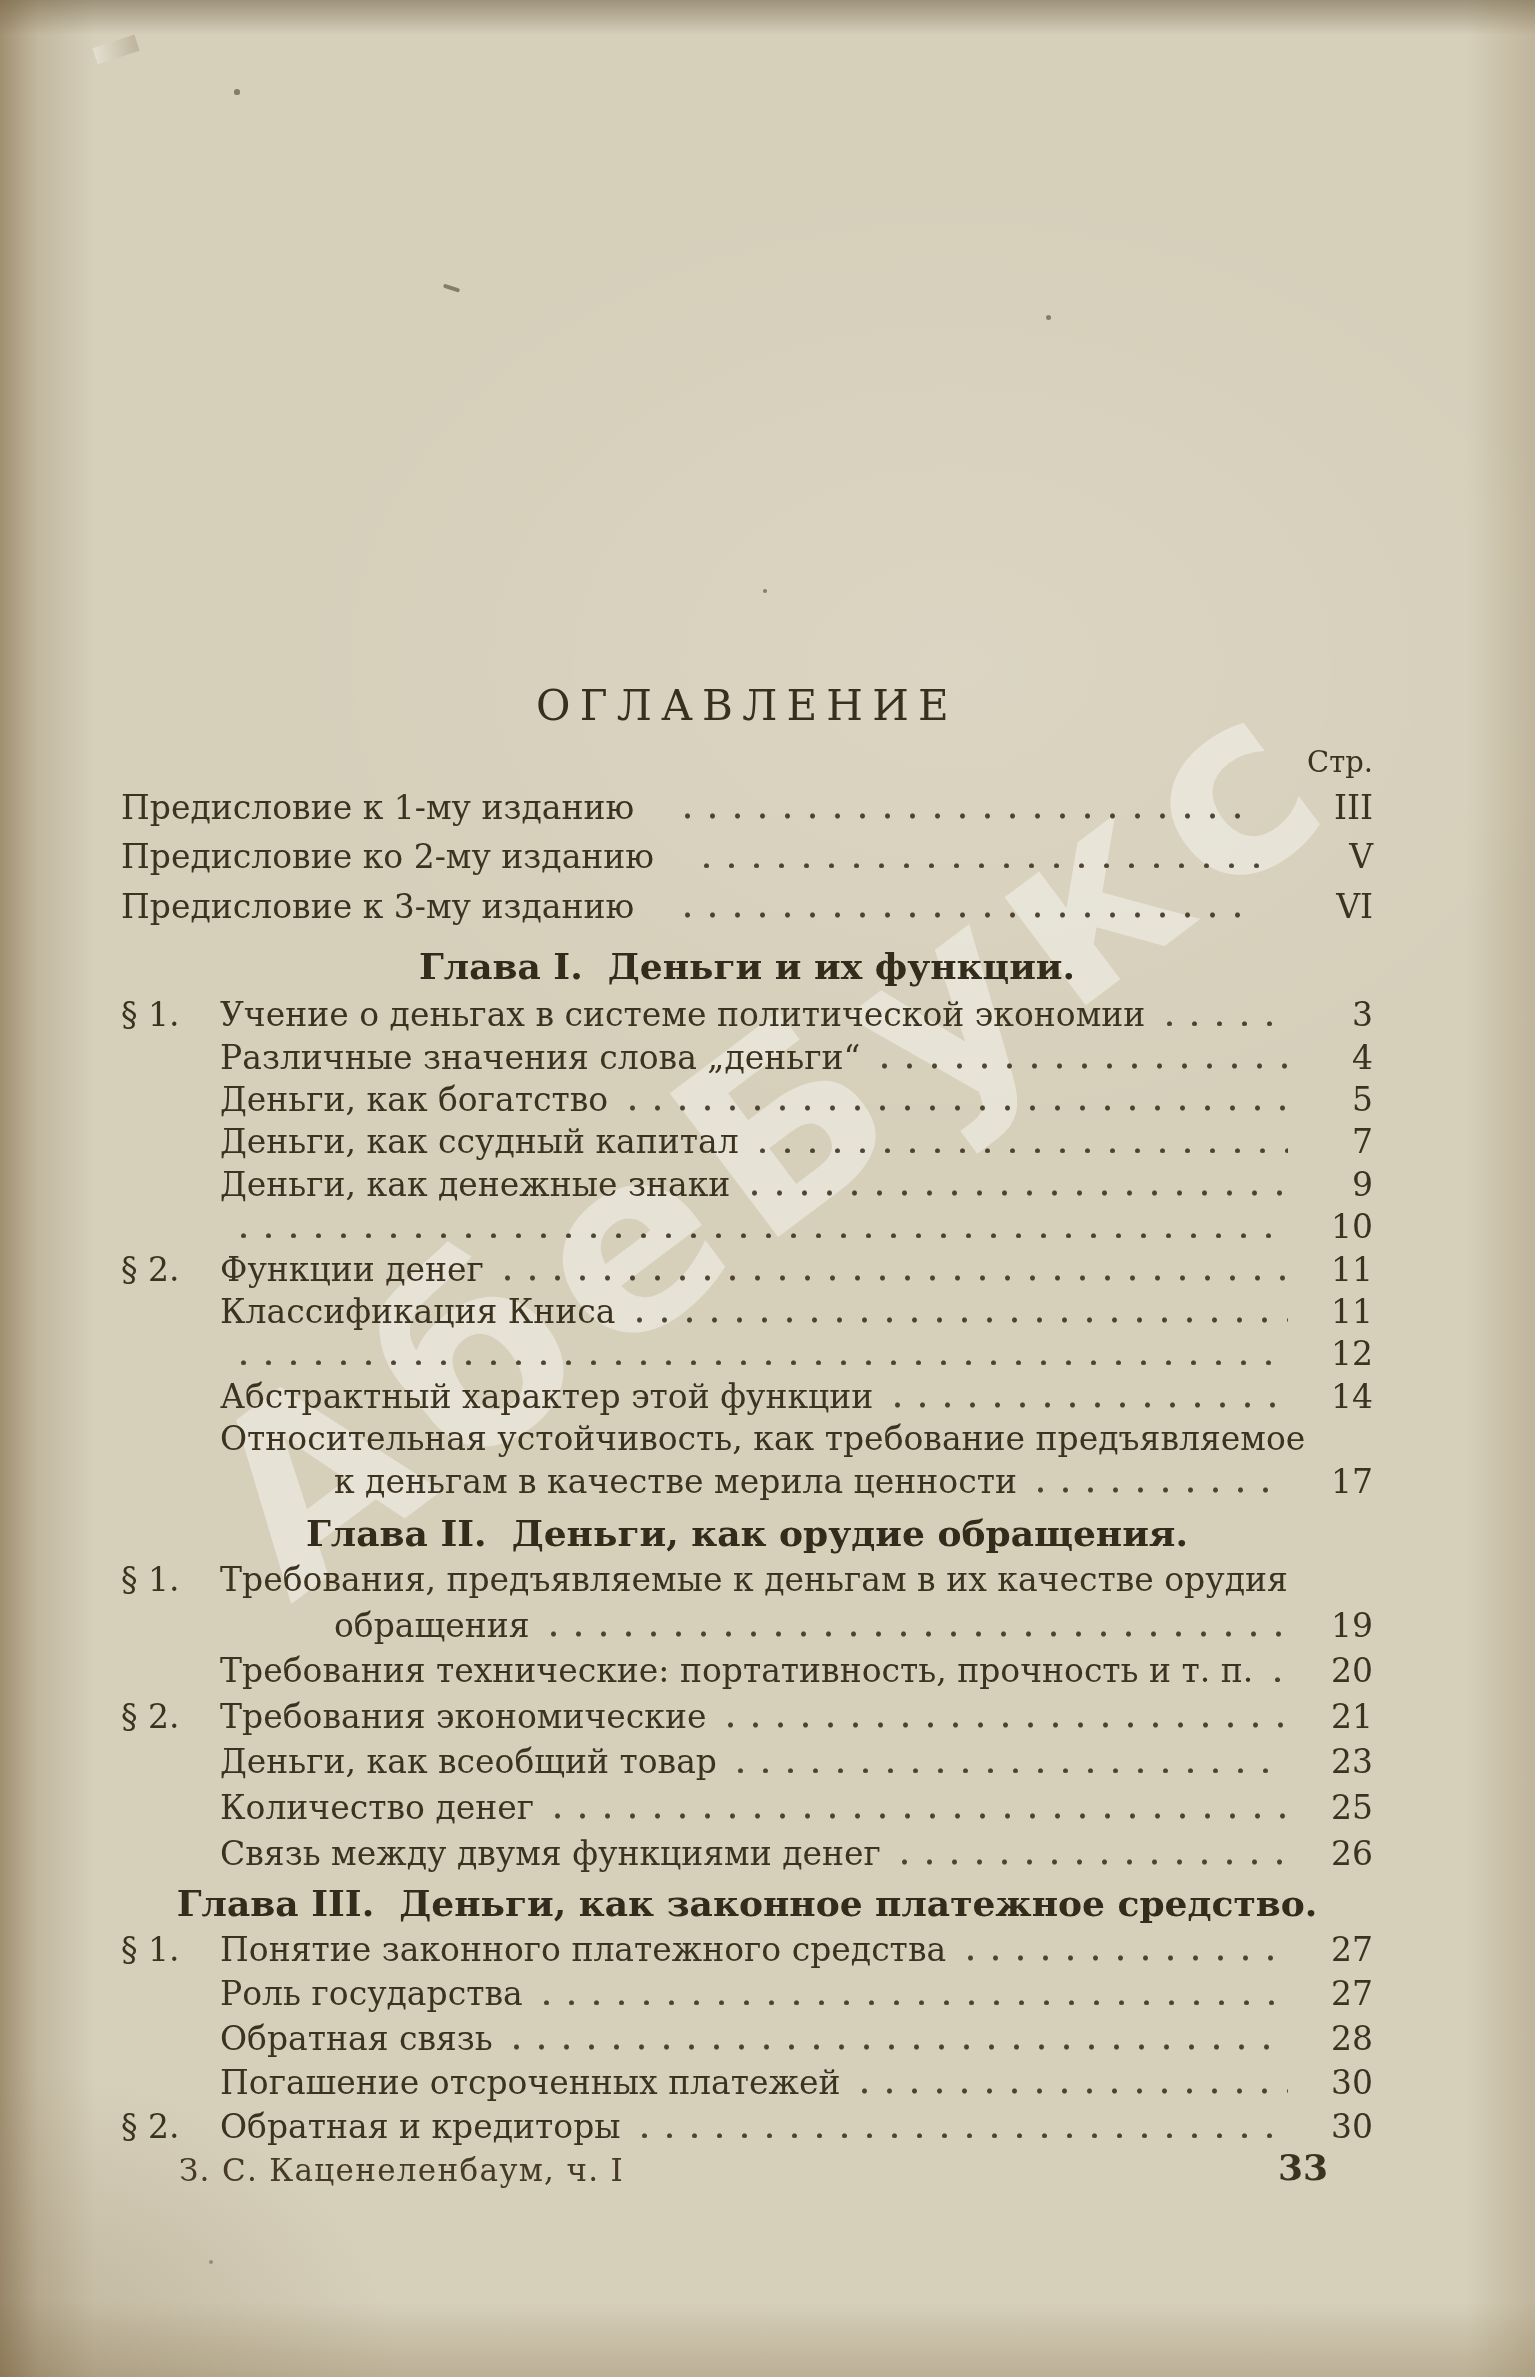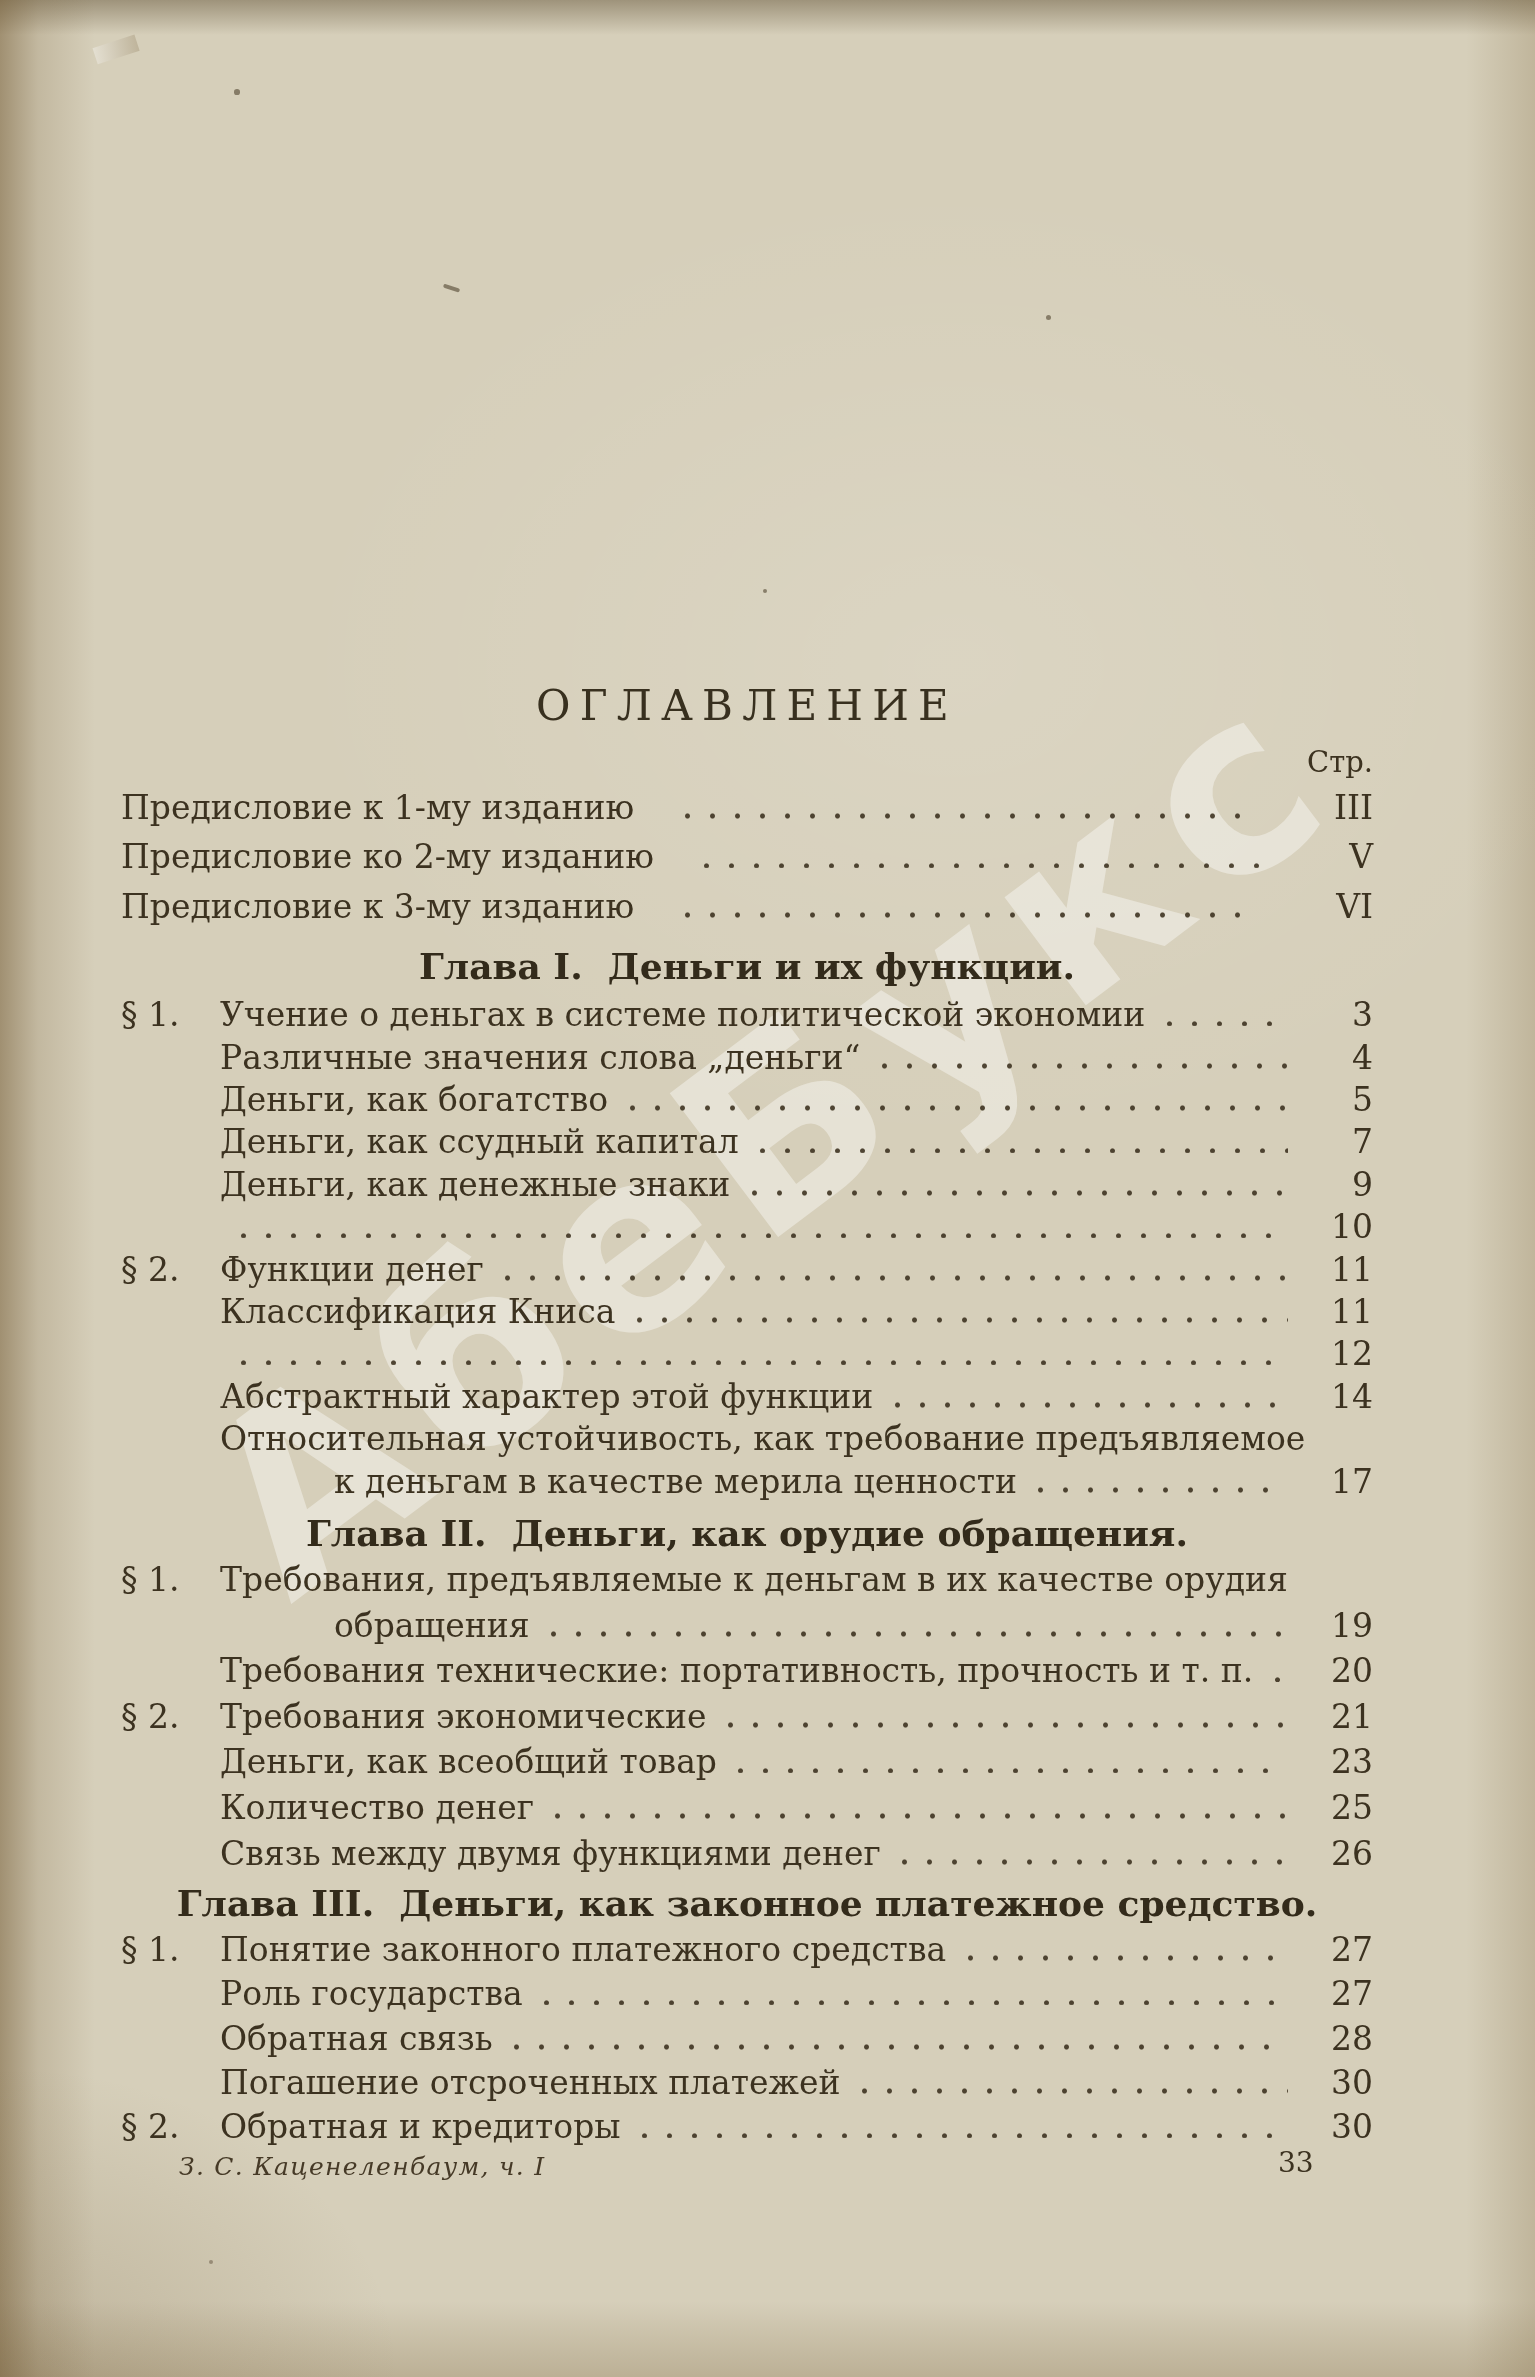--- a/index.html
+++ b/index.html
@@ -51,24 +51,24 @@
   .heading{
     text-align:center;font-weight:700;font-size:36px;line-height:47px;color:#332b1b;
   }
   .h1x{margin-top:16.5px;}
   .h2x{margin-top:8.9px;}
   .h3x{margin-top:6.3px;}
   .s-ch1{margin-top:6.3px;}
   .s-ch2{margin-top:3.8px;}
   .s-ch3{margin-top:3.8px;}
   .footer-left{
-    position:absolute;left:179px;top:2152px;font-size:25px;color:#463a27;letter-spacing:1.3px;font-style:italic;
+    position:absolute;left:179px;top:2152px;font-size:31px;color:#463a27;letter-spacing:1.3px;
   }
   .footer-page{
-    position:absolute;left:1278px;top:2146px;font-size:28px;color:#3c3220;
+    position:absolute;left:1278px;top:2146px;font-size:36px;color:#3c3220;font-weight:bold;
   }
   .speck{position:absolute;border-radius:50%;background:rgba(70,56,34,0.55);}
   .sp1{left:234px;top:89px;width:5.7px;height:5.7px;}
   .sp2{left:443px;top:286px;width:16.5px;height:4.4px;border-radius:2.5px;transform:rotate(18deg);}
   .sp3{left:1046px;top:315px;width:5px;height:5px;}
   .sp4{left:763px;top:589px;width:4.4px;height:4.4px;}
   .sp5{left:209px;top:2260px;width:4.4px;height:4.4px;background:rgba(70,56,34,0.4);}
   .fold{
     position:absolute;left:94px;top:41px;width:44px;height:16.5px;
     background:linear-gradient(100deg, rgba(255,255,255,0.35), rgba(120,98,60,0.25));

